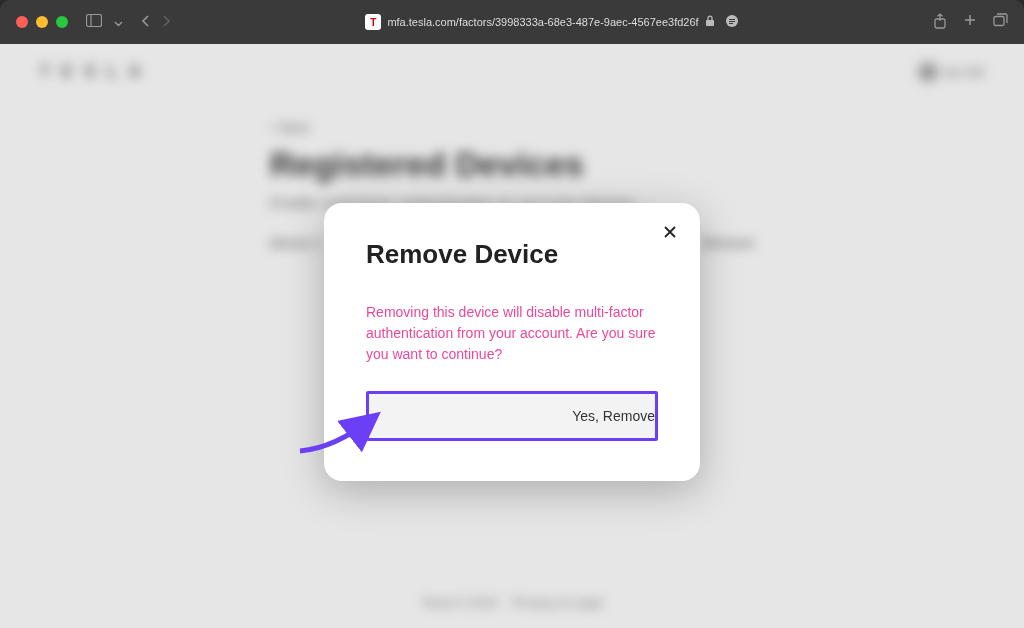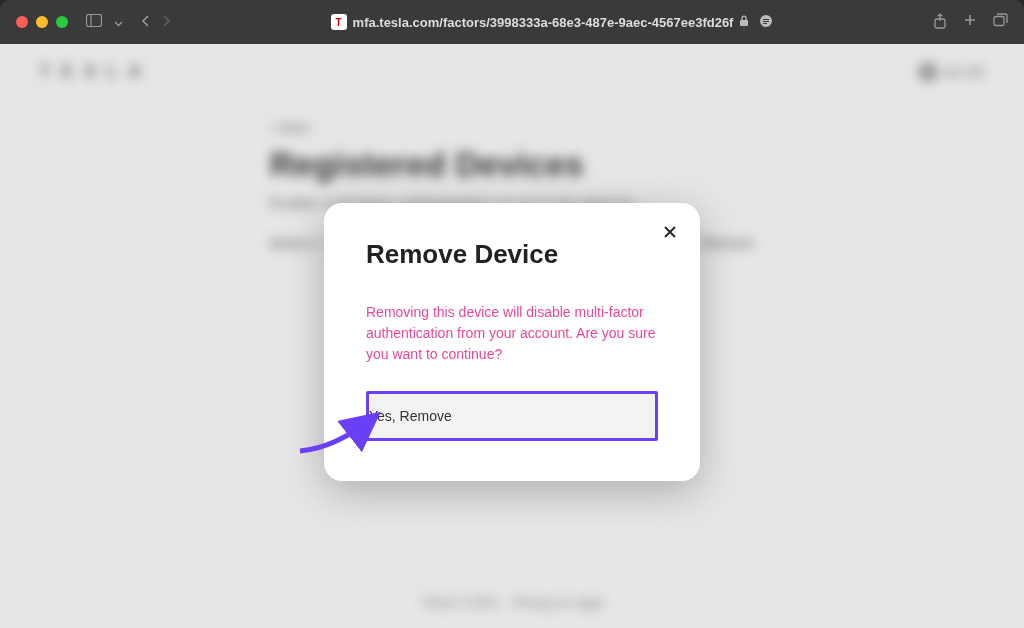--- a/index.html
+++ b/index.html
@@ -31,21 +31,21 @@
     .chrome-icon { color: #999; font-size: 14px; }
     .sidebar-toggle { margin-left: 6px; }
     .chevron-back { margin-left: 6px; }
     .chrome-spacer { flex: 1; }
     .url-area { display: flex; align-items: center; gap: 6px; }
     .favicon {
       width: 16px; height: 16px; background: #fff; border-radius: 3px;
       display: inline-flex; align-items: center; justify-content: center;
       font-size: 10px; color: #cc0000; font-weight: bold;
     }
-    .url-text { color: #ddd; font-size: 13px; font-weight: bold; }
+    .url-text { color: #ddd; font-size: 11px; }
     .lock-icon { color: #bbb; font-size: 11px; }
     .chrome-right { display: flex; gap: 16px; }
 
     
     .page-wrap {
       position: relative;
       width: 100%;
       height: calc(100% - 44px);
       background: #e6e6e6;
       overflow: hidden;
@@ -125,21 +125,21 @@
       color: #ec4899;
       margin-bottom: 26px;
     }
     .modal-button {
       display: block;
       width: 100%;
       padding: 14px 0;
       background: #f3f3f3;
       border: 3px solid #6b3ff5;
       border-radius: 2px;
-      text-align: left;
+      text-align: right;
       font-size: 14px;
       font-weight: 500;
       color: #333;
       cursor: pointer;
     }
 
     
     .arrow-annotation {
       position: absolute;
       left: 295px;

